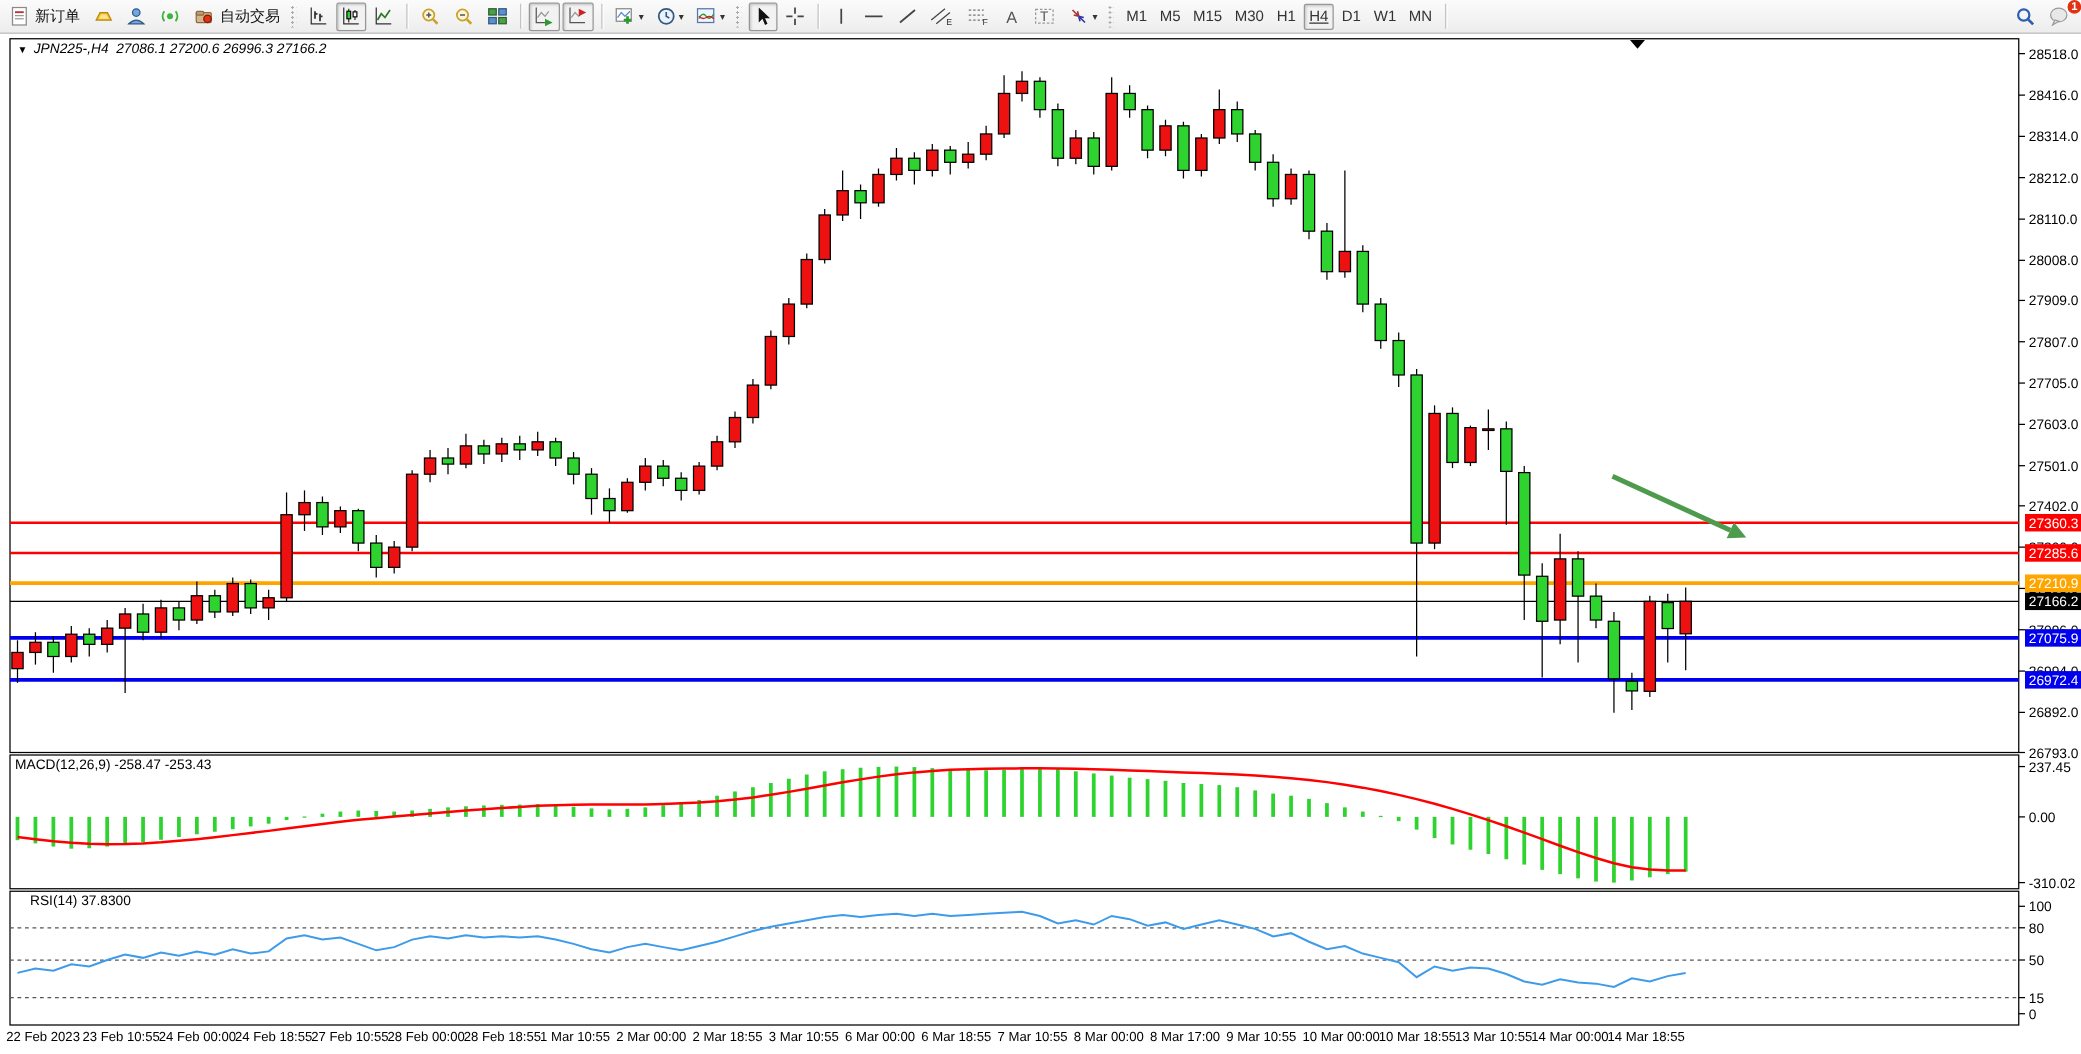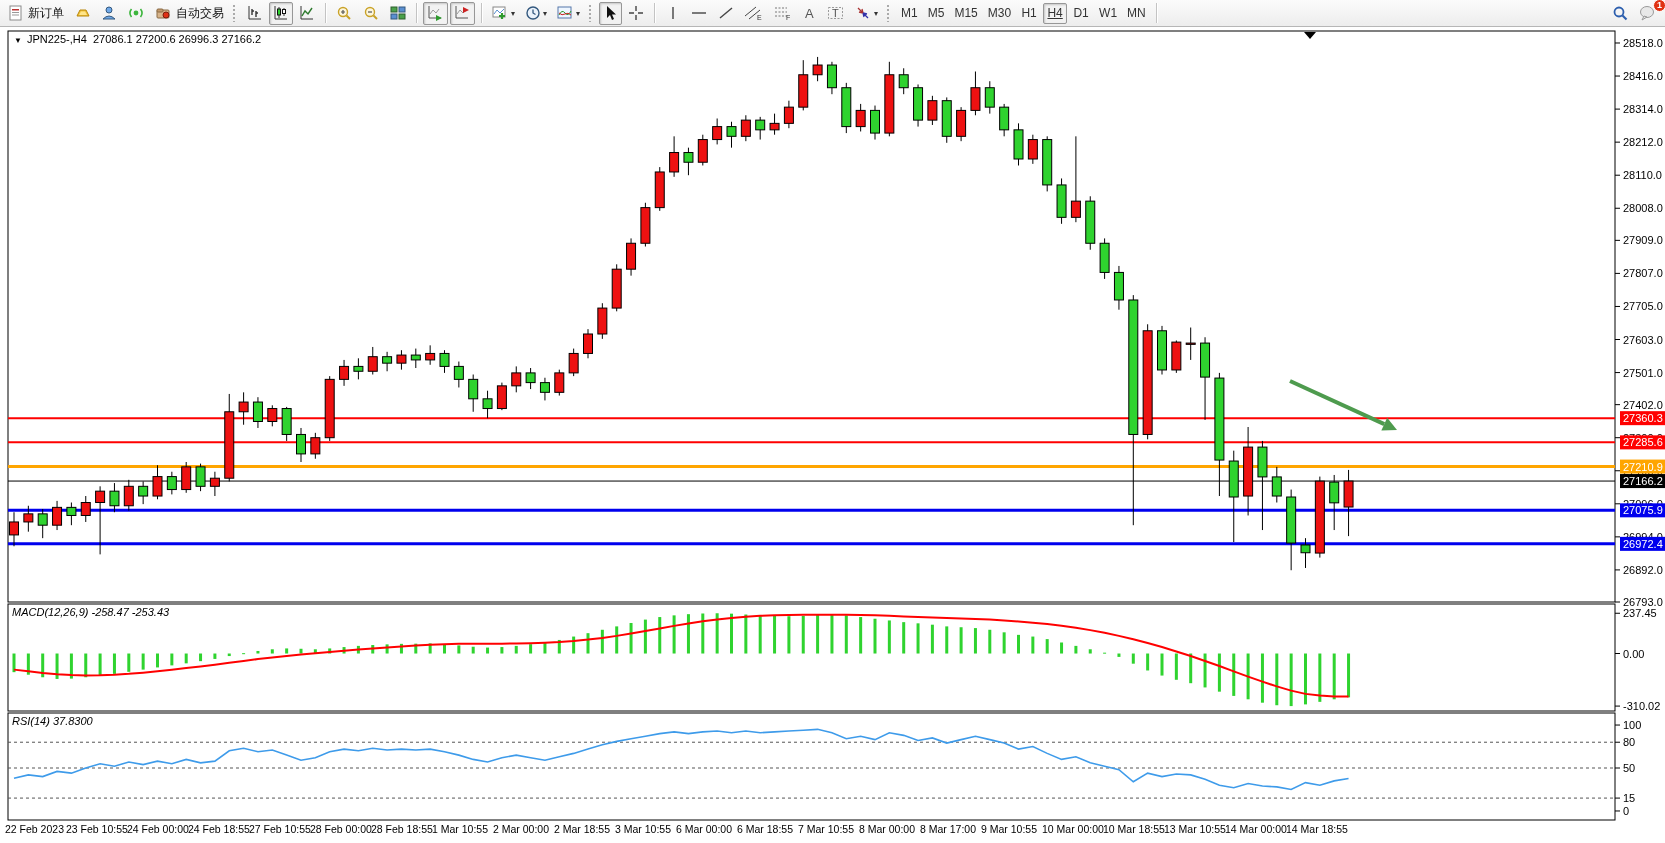--- a/index.html
+++ b/index.html
@@ -26,26 +26,26 @@
   .spacer{ flex:1; }
   .badge{
     position:absolute; top:-4px; right:-6px; width:13px; height:13px; border-radius:50%;
     background:#e03214; color:#fff; font-size:9px; font-weight:bold;
     display:flex; align-items:center; justify-content:center; border:1px solid #fff;
   }
   .notifwrap{ position:relative; }
 
   
   #chart-title{
-    position:absolute; left:14px; top:33px; font-size:11px; color:#000; z-index:5;
+    position:absolute; left:14px; top:33px; font-size:11px; color:#000; z-index:5;font-style:italic;
   }
   #chart-title .tri{ font-size:8px; margin-right:5px; }
-  .panel-title{ position:absolute; font-size:11px; color:#000; z-index:5;font-style:italic; }
+  .panel-title{ position:absolute; font-size:11px; color:#000; z-index:5; }
   #macd-title{ left:12px; top:606px; }
-  #rsi-title{ left:12px; top:715px; }
+  #rsi-title{ left:24px; top:715px; }
 
   #chartsvg{ position:absolute; left:0; top:27px; }
 </style>
 </head>
 <body>
 
 <div id="toolbar">
   <div class="tb">
     <svg width="16" height="16">
         <rect x="2" y="1" width="11" height="14" fill="#fff" stroke="#8a8a8a"></rect>

